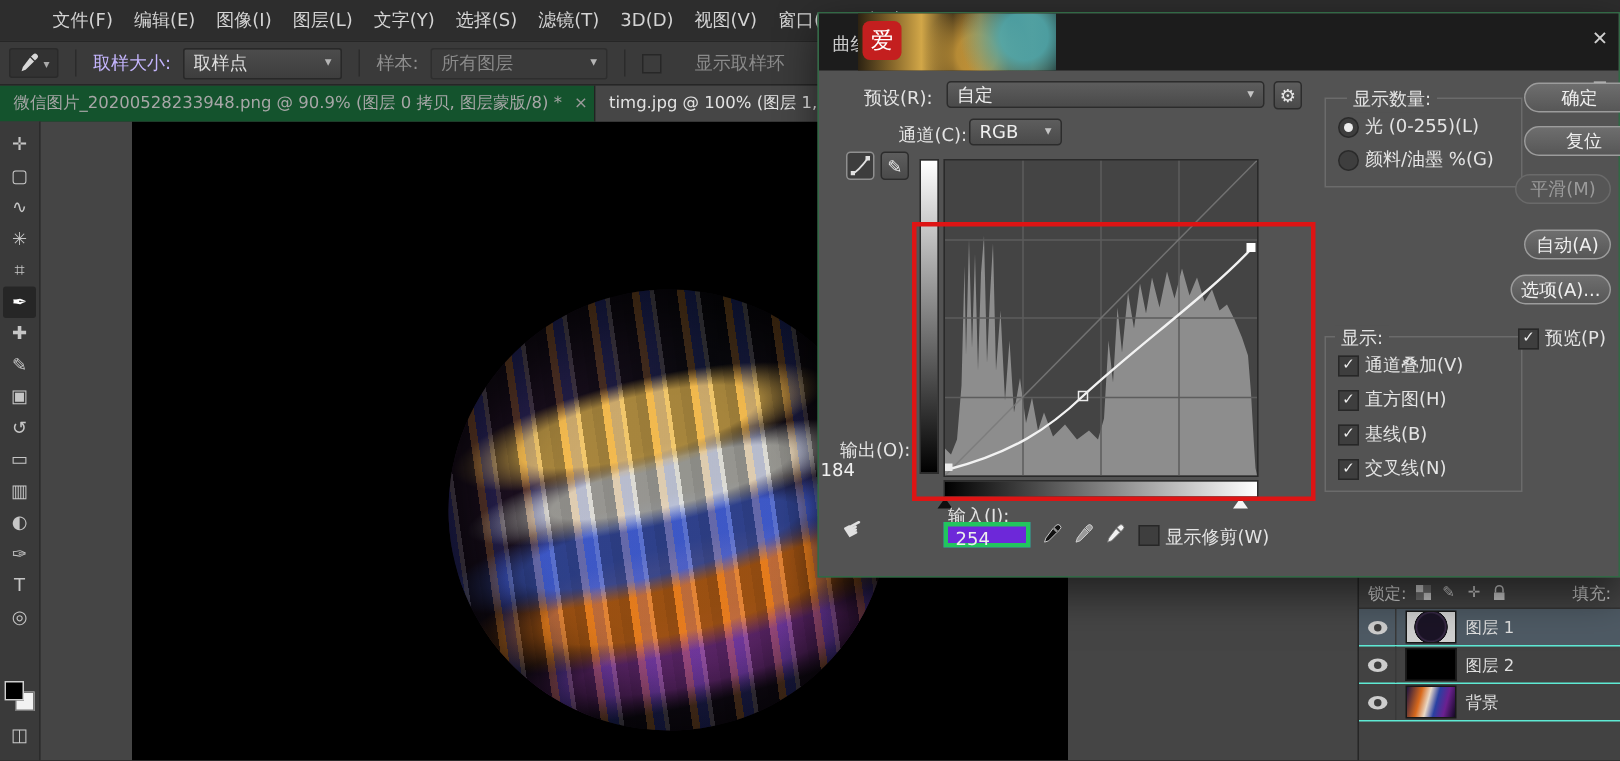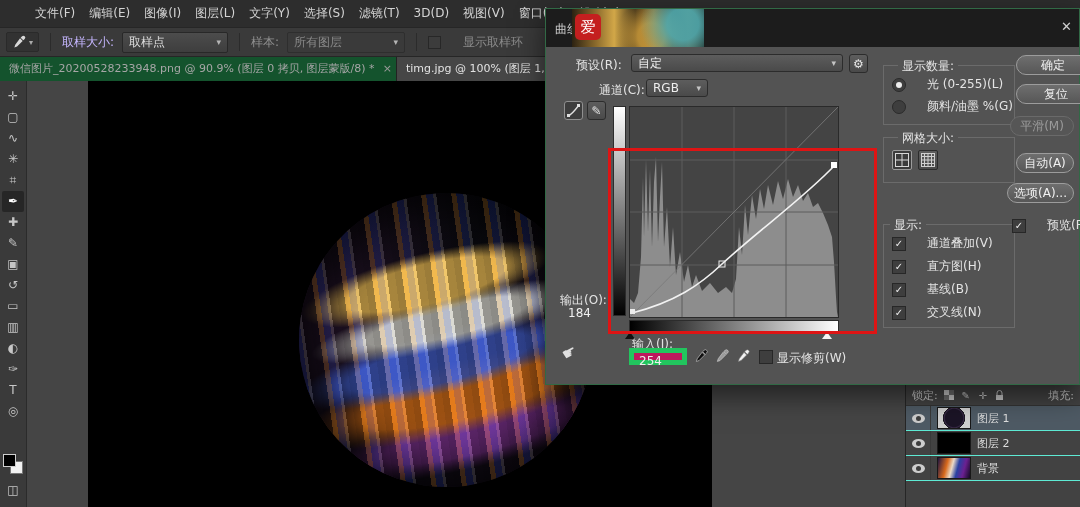--- a/index.html
+++ b/index.html
@@ -90,30 +90,30 @@
   .vgrad{position:absolute;left:67px;top:97px;width:13px;height:210px;background:linear-gradient(#fff,#000);
          border:1px solid #2c2c2c;box-sizing:border-box}
   .gridbox{position:absolute;left:83px;top:97px;width:210px;height:212px;background:#444;
            border:1px solid #2a2a2a;box-sizing:border-box}
   .hgrad{position:absolute;left:83px;top:311px;width:210px;height:12px;background:linear-gradient(90deg,#000,#fff);
          border:1px solid #2c2c2c;box-sizing:border-box}
   .tri{position:absolute;width:0;height:0;border:5px solid transparent;border-top:none}
   .tri.black{left:79px;top:323px;border-bottom:7px solid #101010}
   .tri.white{left:276px;top:323px;border-bottom:7px solid #f5f5f5}
 
-  .val-box{position:absolute;background:#be185d;border:5px solid #22c55e;color:#eee;height:17px;
+  .val-box{position:absolute;background:#6d28d9;border:3px solid #22c55e;color:#eee;height:17px;
            line-height:17px;padding:0 5px;box-sizing:border-box}
   .dropper{position:absolute;width:18px;height:18px;display:flex;align-items:center;justify-content:center}
   .cbox{display:inline-block;width:12px;height:12px;border:1px solid #272727;background:#3e3e3e;color:#eee;
         font-size:10px;line-height:12px;text-align:center;flex:none;box-sizing:content-box}
   .hand{position:absolute;left:16px;top:334px;font-size:16px;color:#e0e0e0;transform:rotate(-28deg)}
 
   .grp{position:absolute;border:1px solid #6b6b6b}
   .legend{position:absolute;top:-8px;left:14px;background:#535353;padding:0 4px;color:#e4e4e4;white-space:nowrap}
-  .grow{position:absolute;display:flex;align-items:center;gap:21px;white-space:nowrap;color:#e4e4e4}
+  .grow{position:absolute;display:flex;align-items:center;gap:4px;white-space:nowrap;color:#e4e4e4}
   .radio{width:12px;height:12px;border-radius:50%;border:1px solid #2a2a2a;background:#3e3e3e;position:relative;flex:none}
   .radio.on::after{content:'';position:absolute;inset:3px;border-radius:50%;background:#ececec}
   .gbtn{position:absolute;width:20px;height:20px;display:flex;align-items:center;justify-content:center;
         background:linear-gradient(#5d5d5d,#4a4a4a);border:1px solid #2c2c2c;border-radius:2px;box-sizing:border-box}
   .gbtn.selected{background:#3c3c3c;border-color:#9c9c9c}
 
   .pbtn{position:absolute;height:20px;border-radius:10px;background:linear-gradient(#6e6e6e,#575757);
         border:1px solid #9c9c9c;color:#f0f0f0;display:flex;align-items:center;justify-content:center;
         padding:0 4px;box-sizing:border-box;white-space:nowrap}
   .pbtn.disabled{color:#9b9b9b;border-color:#6a6a6a;background:#565656}
@@ -279,21 +279,21 @@
         <rect x="89" y="154" width="6" height="6" fill="none" stroke="#ececec"></rect>
         <rect x="201" y="55" width="6" height="6" fill="#ffffff"></rect>
       </svg>
     </div>
 
     <div class="hgrad"></div>
     <span class="tri black"></span>
     <span class="tri white"></span>
 
     <span class="dlbl" style="left:14px;top:283px">输出(O):</span>
-    <span class="dlbl" style="left:22px;top:297px;color:#f0f0f0">184</span>
+    <span class="dlbl" style="left:1px;top:297px;color:#f0f0f0">184</span>
 
     <span class="dlbl" style="left:86px;top:327px">输入(I):</span>
     <span class="val-box" style="left:83px;top:339px;width:58px">254</span>
 
     <span class="dropper" style="left:146px;top:338px">
       <svg width="14" height="14" viewBox="0 0 16 16">
         <path d="M11.5,1.5 a2,2 0 0 1 3,3 l-1.6,1.6 -3,-3 z M9.2,3.8 l3,3 -6.4,6.4 -3.1,1 1,-3.1 z" fill="#111" stroke="#d5d5d5" stroke-width="0.7"></path>
       </svg>
     </span>
     <span class="dropper" style="left:167px;top:338px">
@@ -317,41 +317,20 @@
       <span class="grow" style="left:8px;top:10px">
         <span class="radio on"></span>
         <span>光 (0-255)(L)</span>
       </span>
       <span class="grow" style="left:8px;top:32px">
         <span class="radio"></span>
         <span>颜料/油墨 %(G)</span>
       </span>
     </div>
 
-    <div class="grp" style="left:337px;top:128px;width:130px;height:44px">
-      <span class="legend">网格大小:</span>
-      <span class="gbtn selected" style="left:8px;top:12px">
-        <svg width="14" height="14" viewBox="0 0 14 14">
-          <rect x="0.5" y="0.5" width="13" height="13" fill="none" stroke="#d8d8d8"></rect>
-          <line x1="7" y1="0" x2="7" y2="14" stroke="#d8d8d8"></line>
-            <line x1="0" y1="7" x2="14" y2="7" stroke="#d8d8d8"></line>
-        </svg>
-      </span>
-      <span class="gbtn" style="left:34px;top:12px">
-        <svg width="14" height="14" viewBox="0 0 14 14">
-          <rect x="0.5" y="0.5" width="13" height="13" fill="none" stroke="#cfcfcf"></rect>
-          <line x1="3.5" y1="0" x2="3.5" y2="14" stroke="#cfcfcf"></line>
-            <line x1="7" y1="0" x2="7" y2="14" stroke="#cfcfcf"></line>
-            <line x1="10.5" y1="0" x2="10.5" y2="14" stroke="#cfcfcf"></line>
-          <line x1="0" y1="3.5" x2="14" y2="3.5" stroke="#cfcfcf"></line>
-            <line x1="0" y1="7" x2="14" y2="7" stroke="#cfcfcf"></line>
-            <line x1="0" y1="10.5" x2="14" y2="10.5" stroke="#cfcfcf"></line>
-        </svg>
-      </span>
-    </div>
 
     <div class="grp" style="left:337px;top:215px;width:130px;height:102px">
       <span class="legend" style="left:6px">显示:</span>
       <span class="grow" style="left:8px;top:10px">
         <span class="cbox">✓</span>
         <span>通道叠加(V)</span>
       </span>
       <span class="grow" style="left:8px;top:33px">
         <span class="cbox">✓</span>
         <span>直方图(H)</span>

